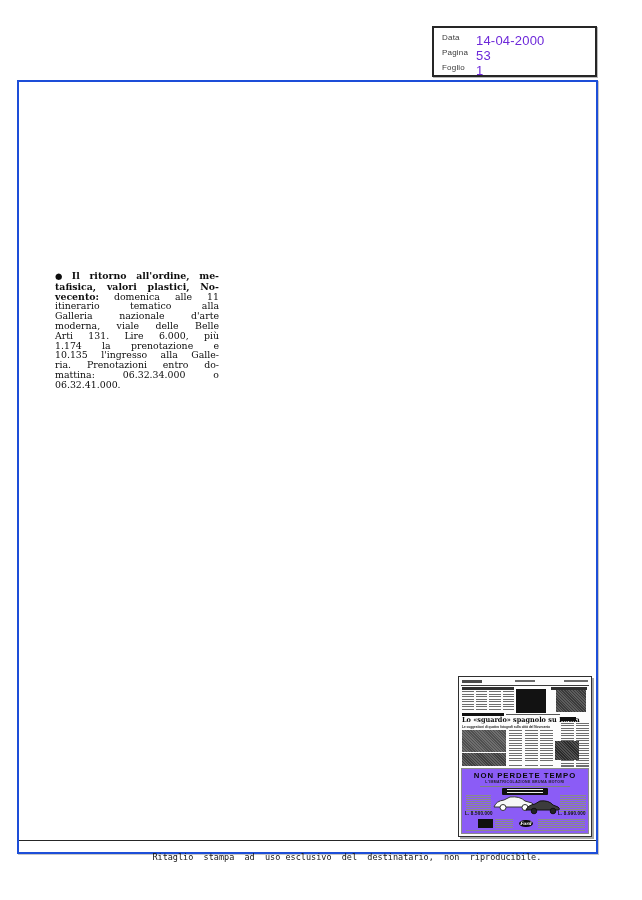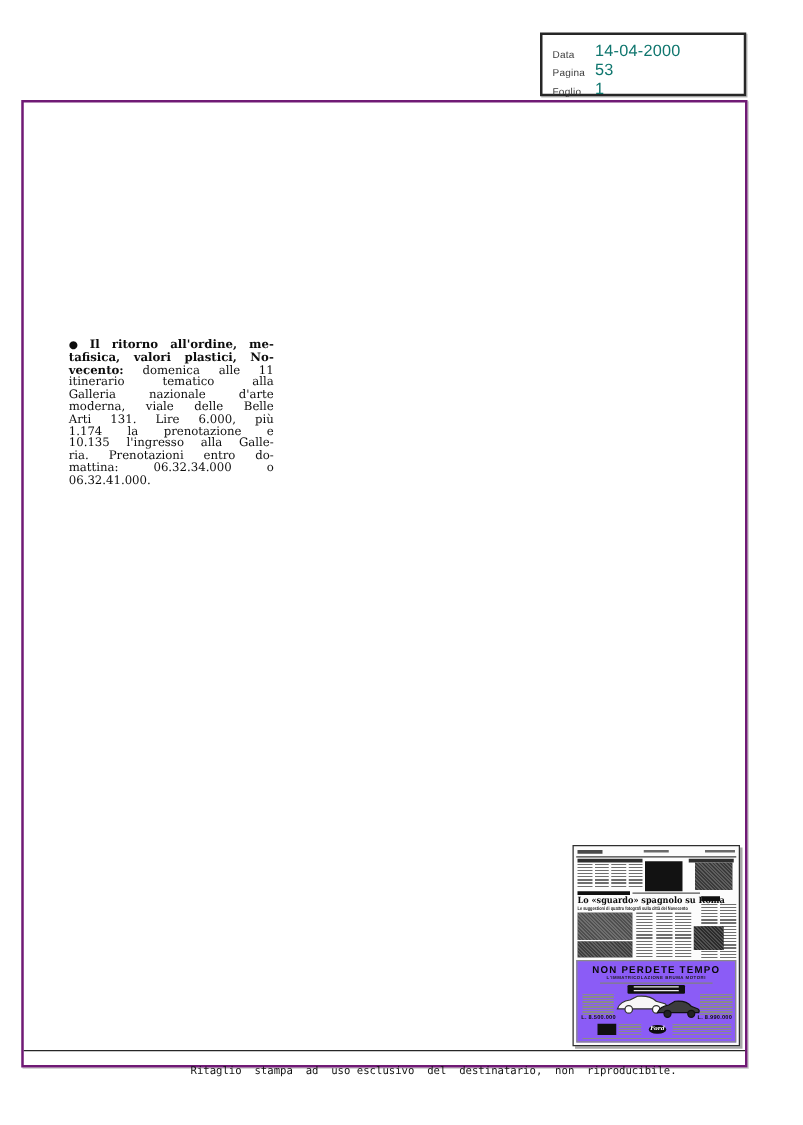--- a/index.html
+++ b/index.html
@@ -10,27 +10,27 @@
   .masthead-box { position:absolute; left:17px; top:26px; width:411px; height:49px;
                   border:2px solid #262626; box-sizing:border-box; display:flex; align-items:center;
                   box-shadow:1px 1px 0 rgba(130,130,130,.55); background:#fff; }
   .masthead-title { padding-left:17px; font-family:"DejaVu Serif", serif; font-style:italic; font-weight:bold;
                     font-size:19px; line-height:1; letter-spacing:1.2px; word-spacing:7px; color:#101010; }
 
   .meta-box { position:absolute; left:432px; top:26px; width:165px; height:51px;
               border:2px solid #262626; box-sizing:border-box; padding:5px 8px 4px 8px;
               display:flex; flex-direction:column; justify-content:space-between;
               box-shadow:1px 1px 0 rgba(130,130,130,.55); background:#fff; }
-  .meta-row { display:flex; align-items:flex-end; }
+  .meta-row { display:flex; align-items:flex-start; }
   .meta-label { width:34px; font-size:8px; color:#3a3a3a; letter-spacing:.2px; }
-  .meta-value { font-size:13px; color:#0f766e; letter-spacing:.2px; }
+  .meta-value { font-size:13px; color:#6d28d9; letter-spacing:.2px; }
 
   
   .main-box { position:absolute; left:17px; top:80px; width:581px; height:774px;
-              border:2px solid #701a75; box-sizing:border-box; background:#fff;
+              border:2px solid #1d4ed8; box-sizing:border-box; background:#fff;
               box-shadow:1px 1px 0 rgba(130,130,130,.45); }
 
   
   .article { position:absolute; left:36px; top:189px; width:164px; color:#0d0d0d;
              font-family:"DejaVu Serif", serif; font-size:9.4px; }
   .a-line { line-height:9.8px; text-align:justify; text-align-last:justify; }
   .a-line.last { text-align-last:left; }
   .a-line b { font-weight:bold; }
   .a-bullet { margin-right:3px; font-size:8.5px; }
 

